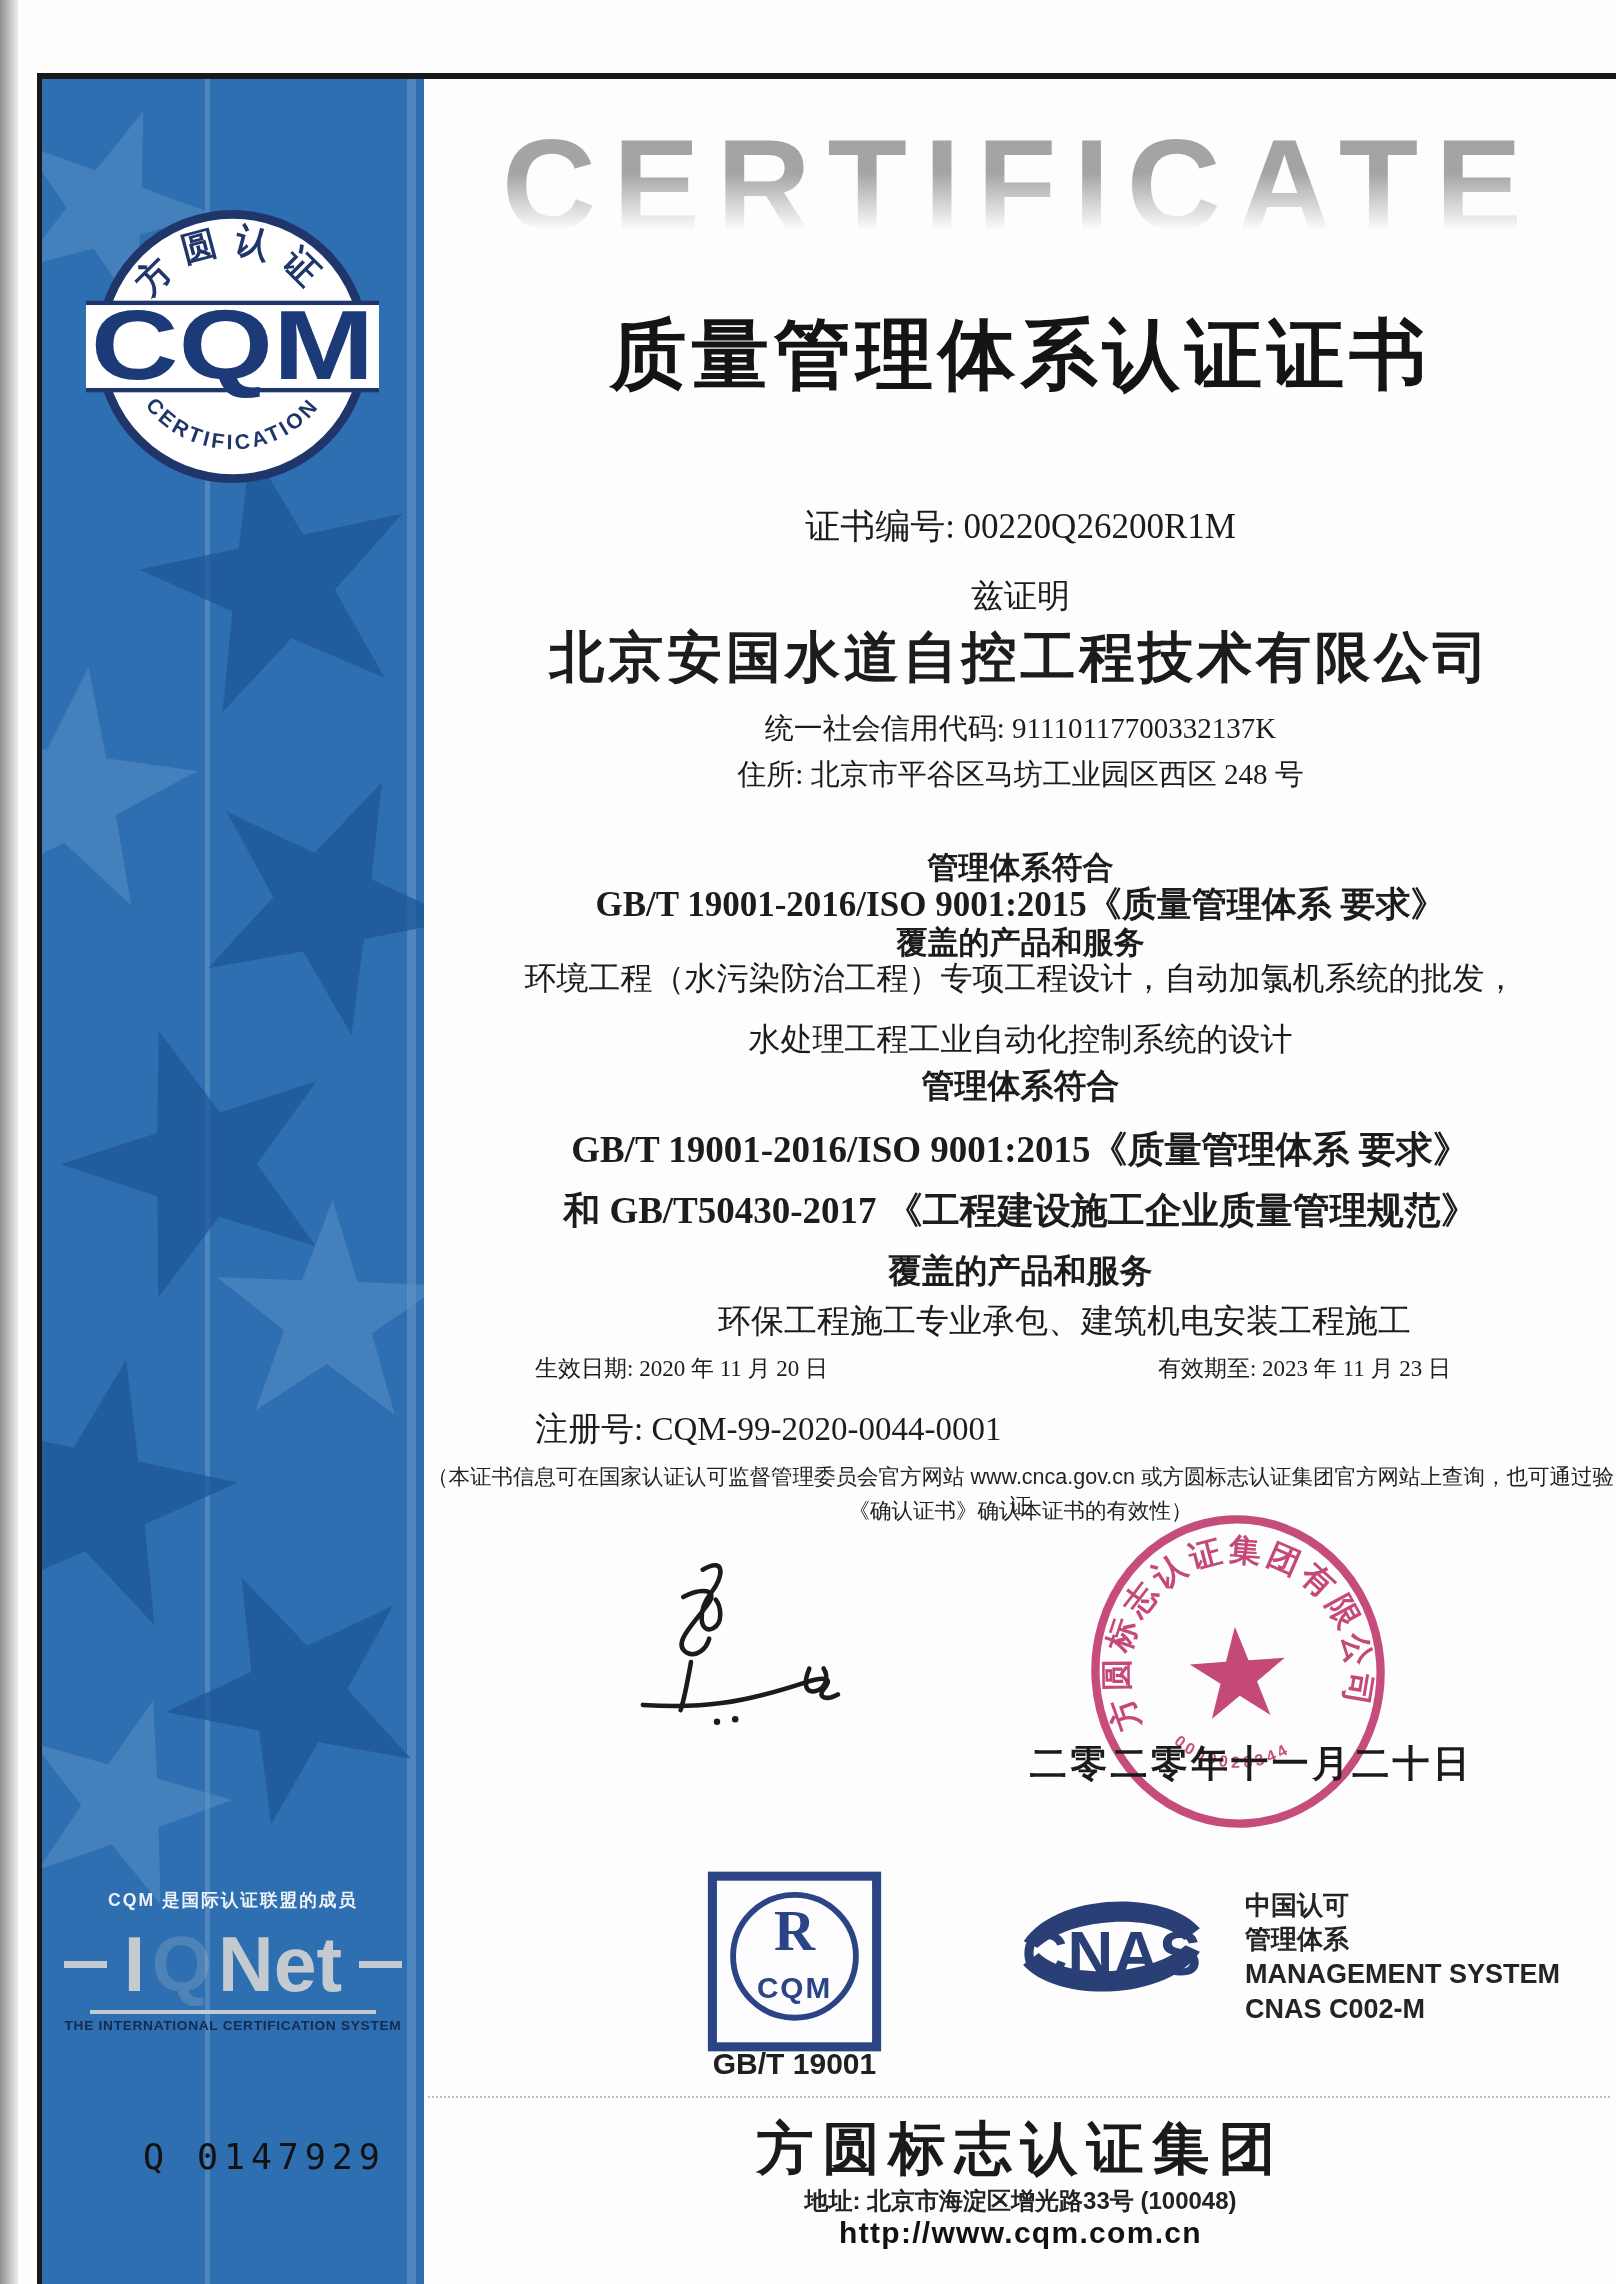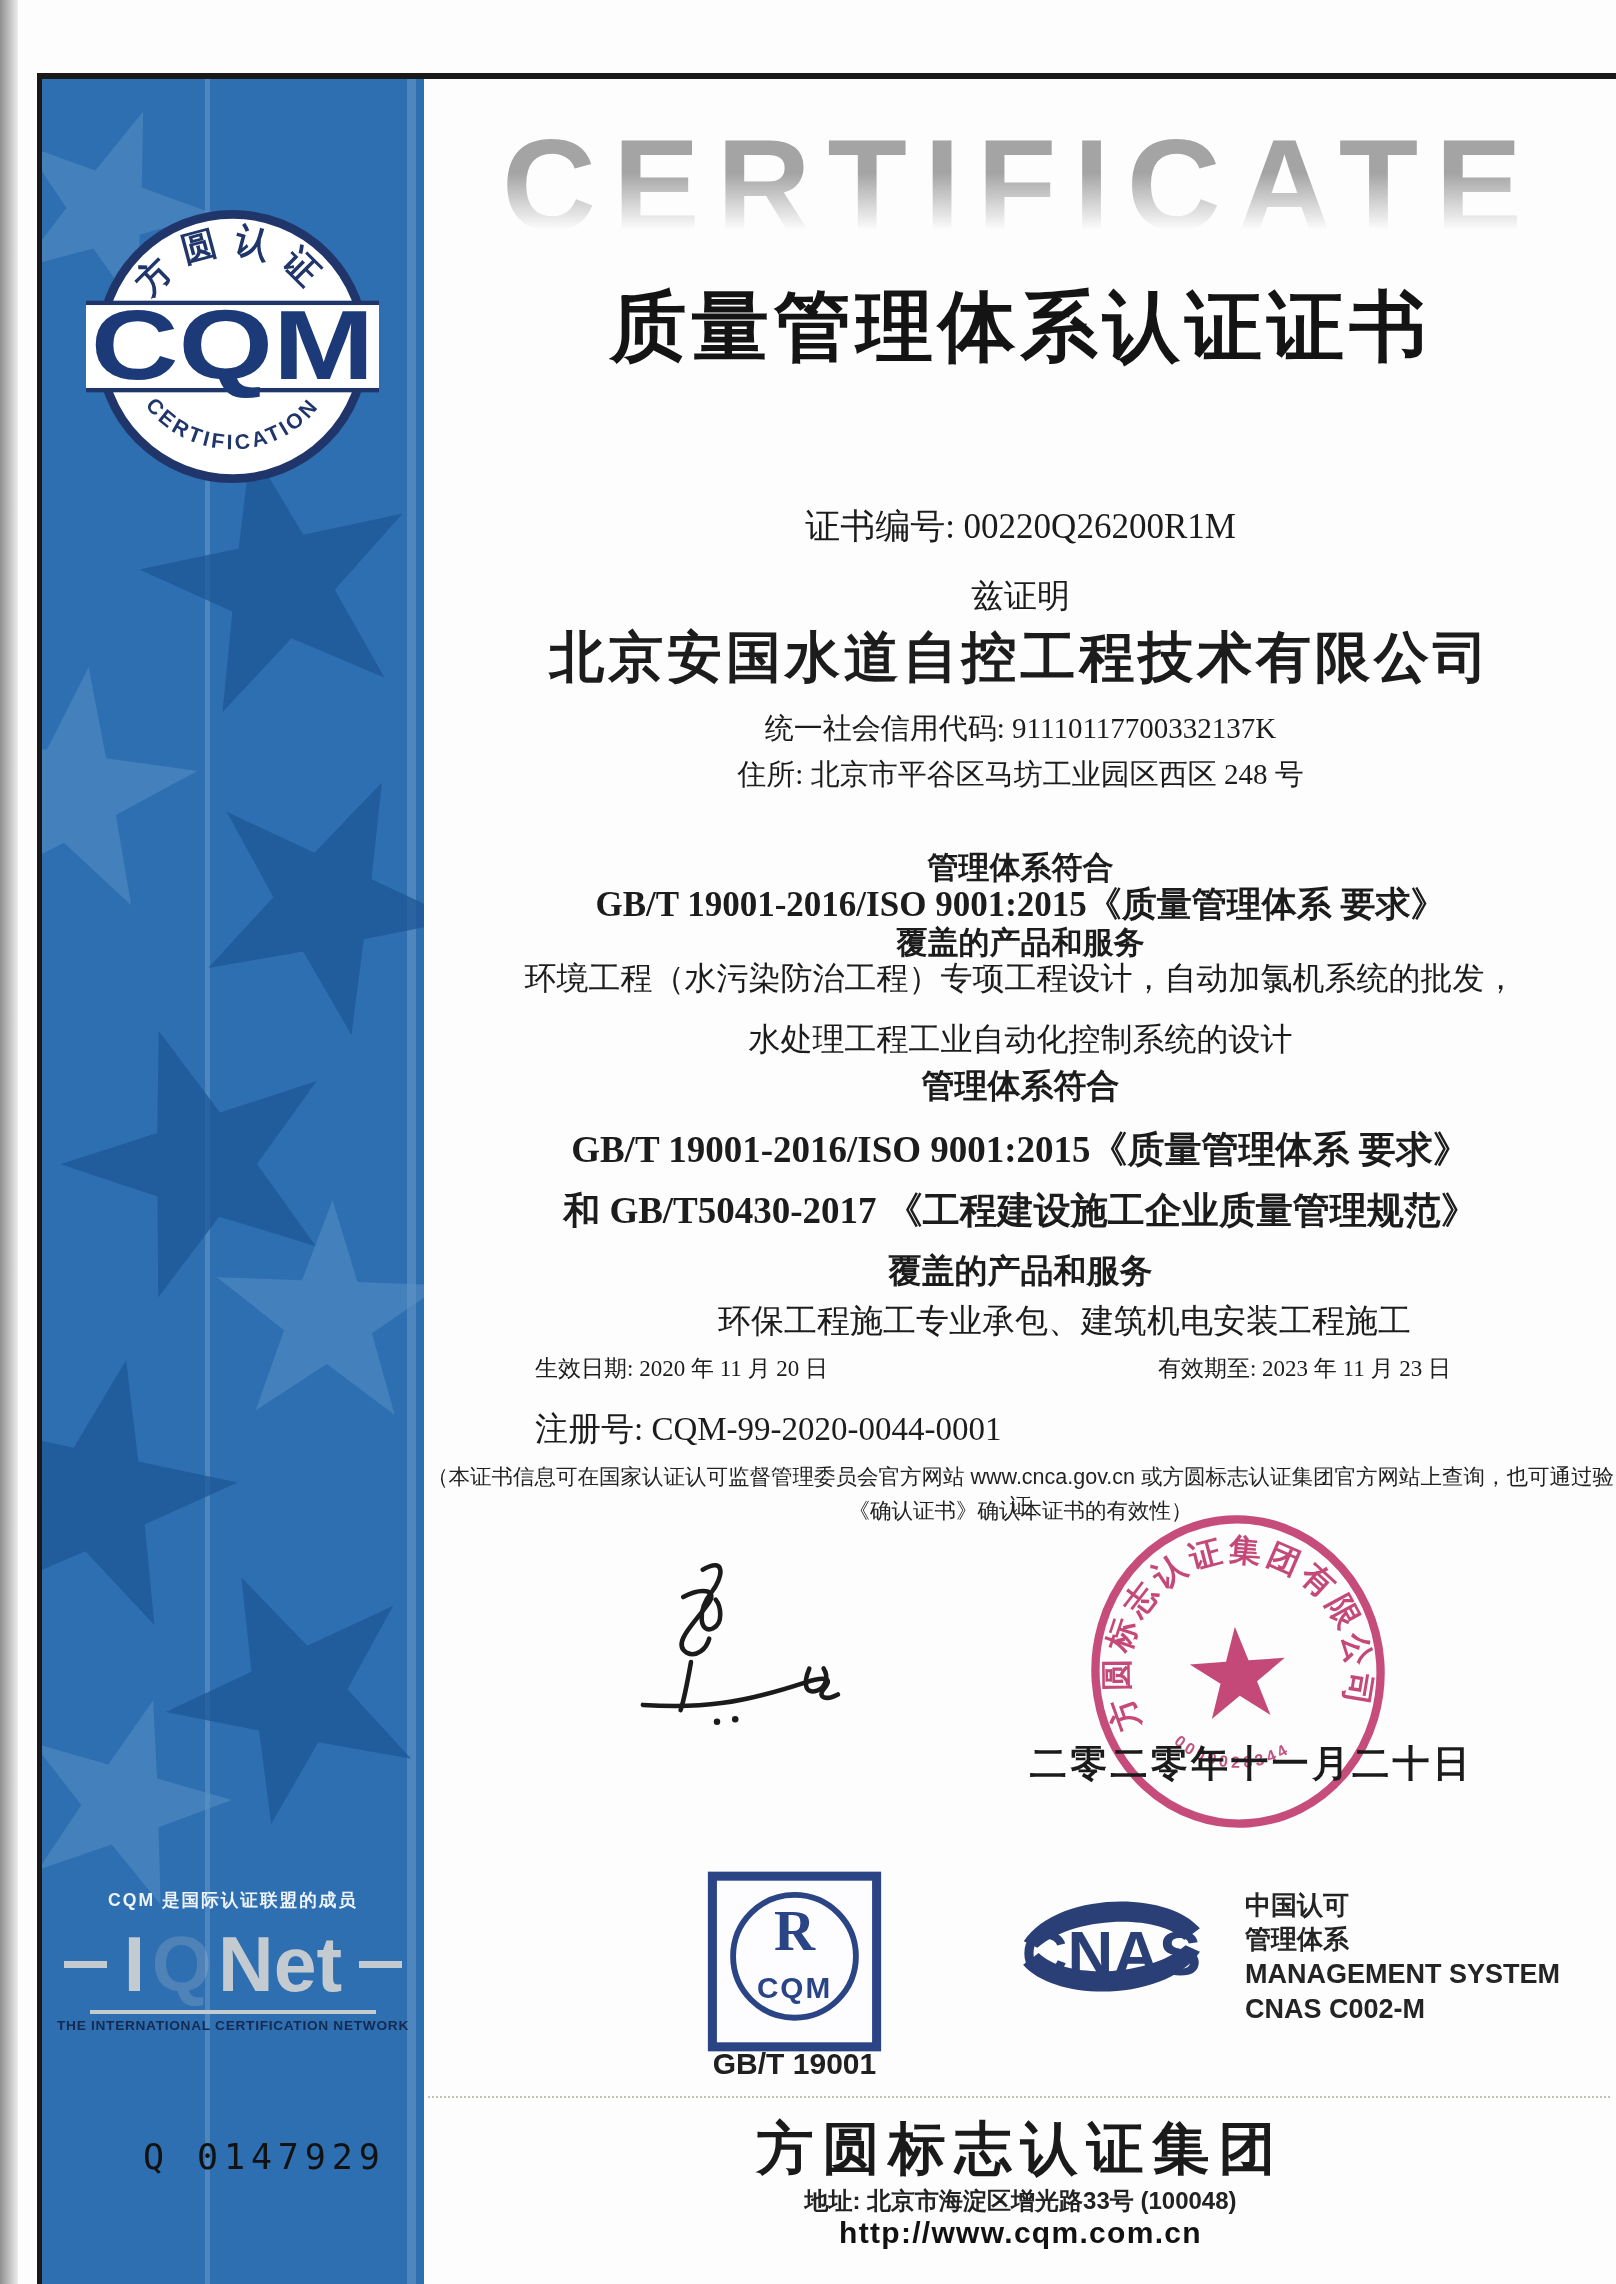--- a/index.html
+++ b/index.html
@@ -32,21 +32,21 @@
         letter-spacing:0.7px;color:#16294e;}
   .sidebar-serial{position:absolute;left:73px;top:2058px;z-index:3;
         font-family:"DejaVu Sans Mono",monospace;font-size:35px;letter-spacing:5.9px;color:#121212;margin-left:28px;}
 
   
   .cline{position:absolute;left:424px;width:1193px;text-align:center;}
   .watermark{top:110px;font-family:"Liberation Sans",sans-serif;font-weight:700;
         font-size:130px;letter-spacing:17px;color:#a4a4a4;
         -webkit-mask-image:linear-gradient(to bottom,#000 42%,rgba(0,0,0,0) 80%);
         mask-image:linear-gradient(to bottom,#000 42%,rgba(0,0,0,0) 80%);}
-  .title{top:276px;font-family:"Liberation Sans",sans-serif;font-weight:900;
+  .title{top:304px;font-family:"Liberation Sans",sans-serif;font-weight:900;
         font-size:77px;letter-spacing:5.2px;color:#141414;}
   .certno{top:503px;font-size:35px;}
   .hereby{top:574px;font-size:33px;}
   .company{top:621px;font-size:55px;font-weight:700;letter-spacing:3.9px;}
   .info{font-size:29px;}
   .heading{font-family:"Liberation Sans",sans-serif;font-weight:700;font-size:31px;}
   .standard{font-weight:700;font-size:35px;}
   .scopeline{font-size:32px;}
   .dates-row{position:absolute;left:424px;width:1193px;top:1353px;display:flex;
         justify-content:space-between;box-sizing:border-box;padding:0 166px 0 111px;
@@ -119,21 +119,21 @@
     <div class="iqnet">
       <div class="iqnet-note">CQM 是国际认证联盟的成员</div>
       <div class="iqnet-row">
         <div class="iqnet-dash"></div>
         <span class="iqnet-letter">I</span>
         <span class="iqnet-letter iqnet-q">Q</span>
         <span class="iqnet-letter">Net</span>
         <div class="iqnet-dash"></div>
       </div>
       <div class="iqnet-underline"></div>
-      <div class="iqnet-tagline">THE INTERNATIONAL CERTIFICATION NETWORK</div>
+      <div class="iqnet-tagline">THE INTERNATIONAL CERTIFICATION SYSTEM</div>
     </div>
 
     <div class="sidebar-serial">Q 0147929</div>
   </div>
 
   <div class="cline watermark">CERTIFICATE</div>
   <div class="cline title">质量管理体系认证证书</div>
   <div class="cline certno">证书编号: 00220Q26200R1M</div>
   <div class="cline hereby">兹证明</div>
   <div class="cline company">北京安国水道自控工程技术有限公司</div>

